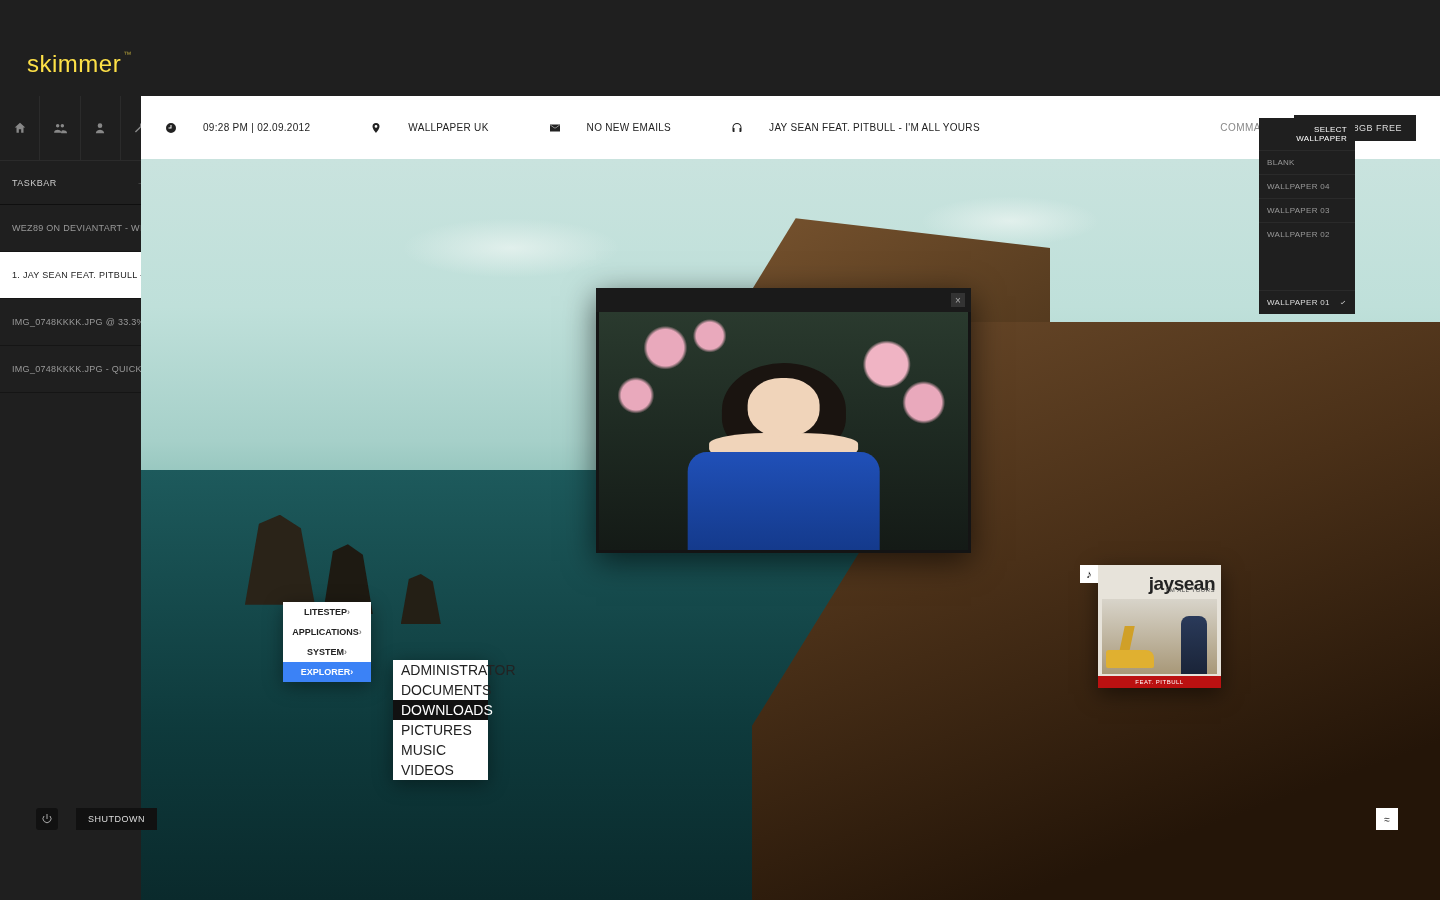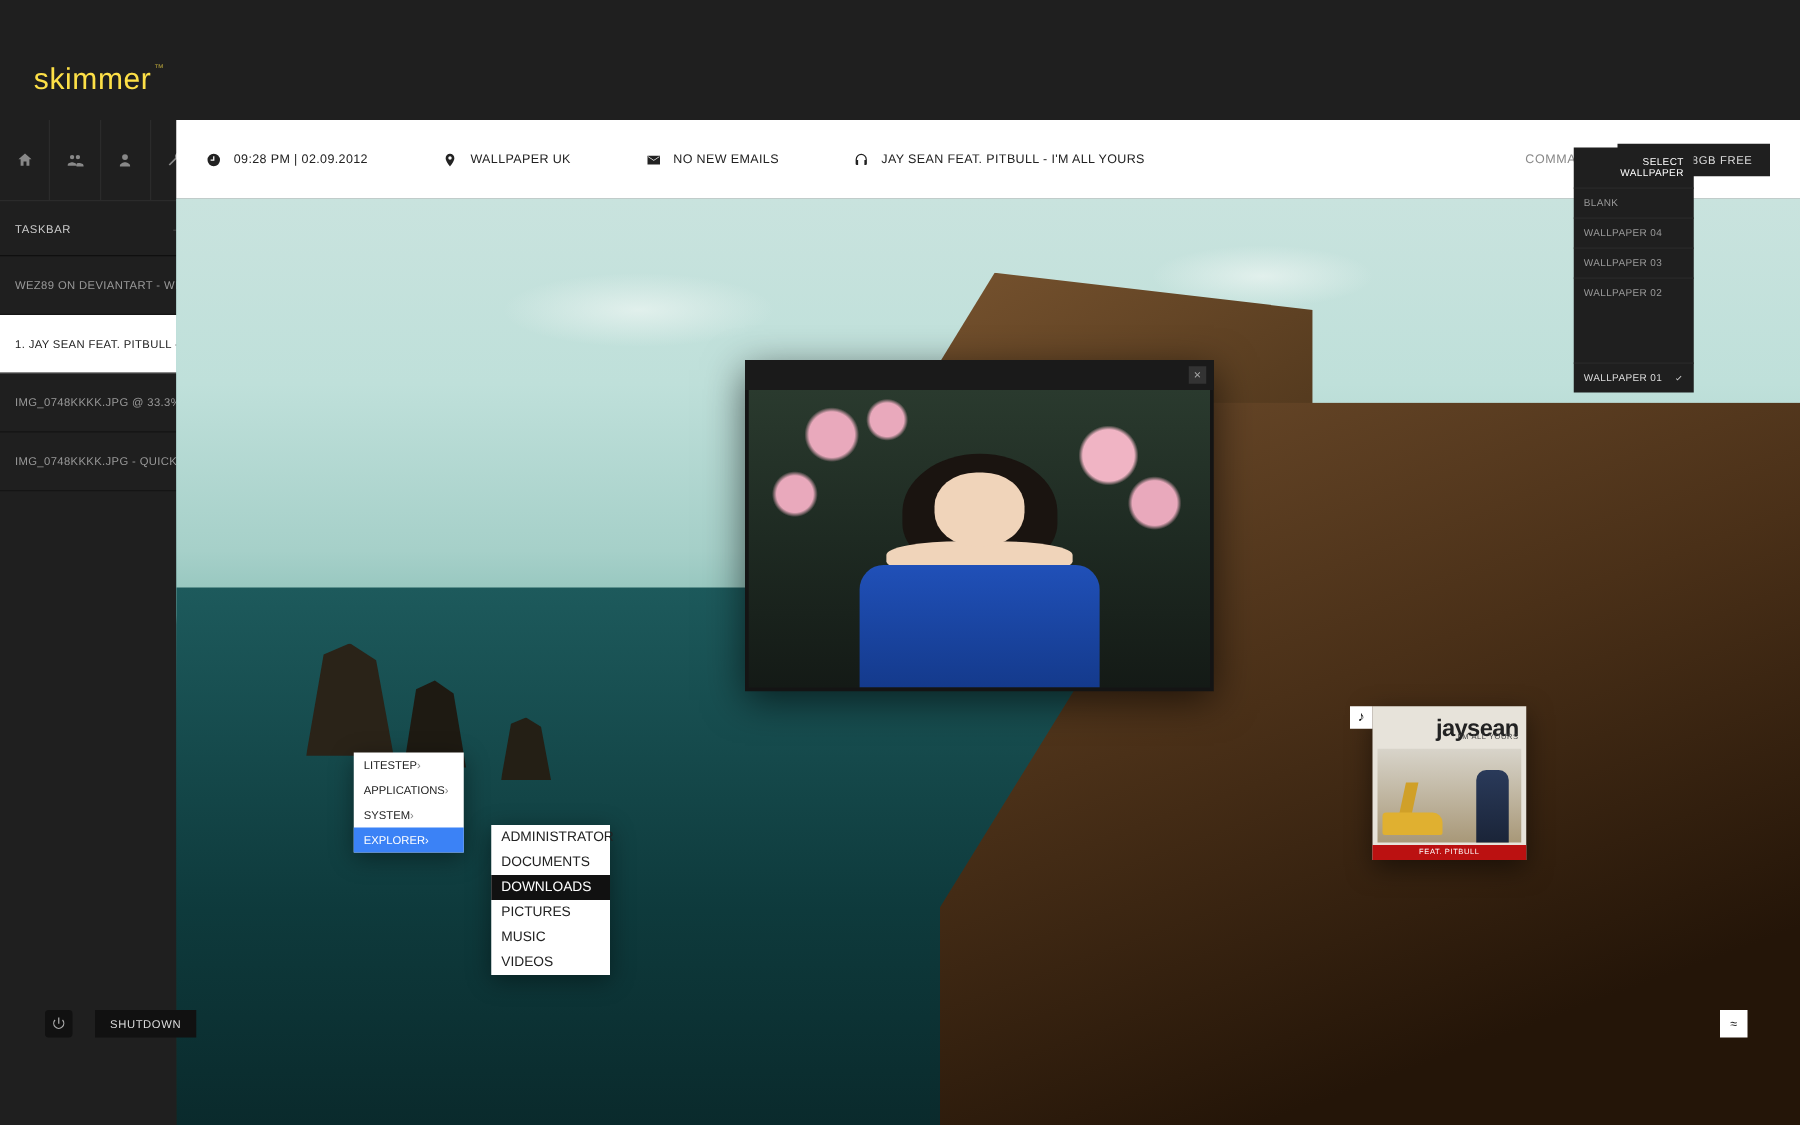--- a/index.html
+++ b/index.html
@@ -18,21 +18,21 @@
 .side-icons svg { width:14px; height:14px; fill:#888; }
 
 .taskbar-hdr { height:45px; display:flex; align-items:center; justify-content:space-between; padding:0 12px; color:#ccc; font-size:9px; letter-spacing:.5px; border-top:1px solid #2b2b2b; border-bottom:1px solid #0f0f0f; }
 .taskbar-hdr .dash { color:#555; }
 
 .task { height:47px; display:flex; align-items:center; padding:0 12px; color:#999; font-size:9px; letter-spacing:.3px; border-bottom:1px solid #151515; cursor:pointer; overflow:hidden; white-space:nowrap; }
 .task.active { background:#fff; color:#222; }
 
 
 .infobar { position:absolute; top:96px; left:141px; width:1299px; height:63px; background:#fff; display:flex; align-items:center; padding:0 24px; color:#222; font-size:10px; letter-spacing:.3px; }
-.infobar .grp { display:flex; align-items:center; gap:10px; margin-right:60px; }
+.infobar .grp { display:flex; align-items:center; gap:26px; margin-right:60px; }
 .infobar svg { width:12px; height:12px; fill:#222; }
 .infobar .spacer { flex:1; }
 .cmd { color:#888; font-size:10px; letter-spacing:.5px; margin-right:18px; cursor:pointer; }
 .hdd { background:#1f1f1f; color:#ddd; padding:8px 14px; font-size:9px; letter-spacing:.5px; cursor:pointer; }
 
 
 .wpmenu { position:absolute; top:118px; left:1259px; width:96px; background:#1f1f1f; color:#ccc; font-size:8px; letter-spacing:.3px; z-index:50;text-align:right; }
 .wpmenu .hdr { padding:7px 8px; color:#fff; font-size:8px; cursor:pointer; }
 .wpmenu .opt { padding:7px 8px; color:#999; border-top:1px solid #2a2a2a; display:flex; justify-content:space-between; align-items:center; cursor:pointer; }
 .wpmenu .opt.sel { color:#ddd;margin-top:44px; }
@@ -72,27 +72,27 @@
 .album .brand { position:absolute; top:8px; right:6px; font-size:19px; font-weight:700; color:#222; letter-spacing:-.5px; }
 .album .sub { position:absolute; top:22px; right:6px; font-size:6px; color:#444; letter-spacing:.5px; }
 .album .scene { position:absolute; top:34px; left:4px; right:4px; bottom:14px; background:linear-gradient(#d8d4ca,#a89878); }
 .album .guy { position:absolute; right:10px; bottom:0; width:26px; height:58px; background:linear-gradient(#2a3a5a,#1a2438); border-radius:8px 8px 0 0; }
 .album .car { position:absolute; left:4px; bottom:6px; width:48px; height:18px; background:#e0b030; border-radius:3px 8px 2px 2px; }
 .album .door { position:absolute; left:20px; bottom:22px; width:10px; height:26px; background:#d0a028; transform:skewX(-12deg); }
 .album .strip { position:absolute; bottom:0; left:0; right:0; height:12px; background:#b11; color:#fff; font-size:6px; letter-spacing:.5px; display:flex; align-items:center; justify-content:center; }
 
 
 .menu1 { position:absolute; top:602px; left:283px; width:88px; background:#fff; box-shadow:0 4px 18px rgba(0,0,0,.4); z-index:45; }
-.menu1 .itm { height:20px; padding:3px 8px; display:flex; align-items:center; justify-content:flex-start; font-size:9px; color:#222; cursor:pointer; }
+.menu1 .itm { height:20px; padding:3px 8px; display:flex; align-items:center; justify-content:center; font-size:9px; color:#222; cursor:pointer;font-weight:bold; }
 .menu1 .itm.active { background:#3b82f6; color:#fff; }
 .menu1 .chev { font-size:9px; color:#888; }
 .menu1 .itm.active .chev { color:#fff; }
 
 .menu2 { position:absolute; top:660px; left:393px; width:95px; background:#fff; box-shadow:0 4px 18px rgba(0,0,0,.4); z-index:46; }
-.menu2 .itm { height:20px; padding:0 8px; display:flex; align-items:center; font-size:11px; color:#222; cursor:pointer; }
+.menu2 .itm { height:20px; padding:0 8px; display:flex; align-items:center; font-size:14px; color:#222; cursor:pointer; }
 .menu2 .itm.active { background:#111; color:#fff; }
 
 
 .power { position:absolute; left:36px; bottom:70px; width:22px; height:22px; background:#111; border-radius:3px; display:flex; align-items:center; justify-content:center; cursor:pointer; z-index:20; }
 .power svg { width:12px; height:12px; fill:#aaa; }
 .shutdown { position:absolute; left:76px; bottom:70px; height:22px; padding:0 12px; background:#111; color:#ddd; font-size:9px; letter-spacing:.5px; display:flex; align-items:center; cursor:pointer; z-index:20; }
 
 
 .expand { position:absolute; right:42px; bottom:70px; width:22px; height:22px; background:#fff; display:flex; align-items:center; justify-content:center; cursor:pointer; z-index:20; }
 .expand span { font-size:10px; color:#222; }

